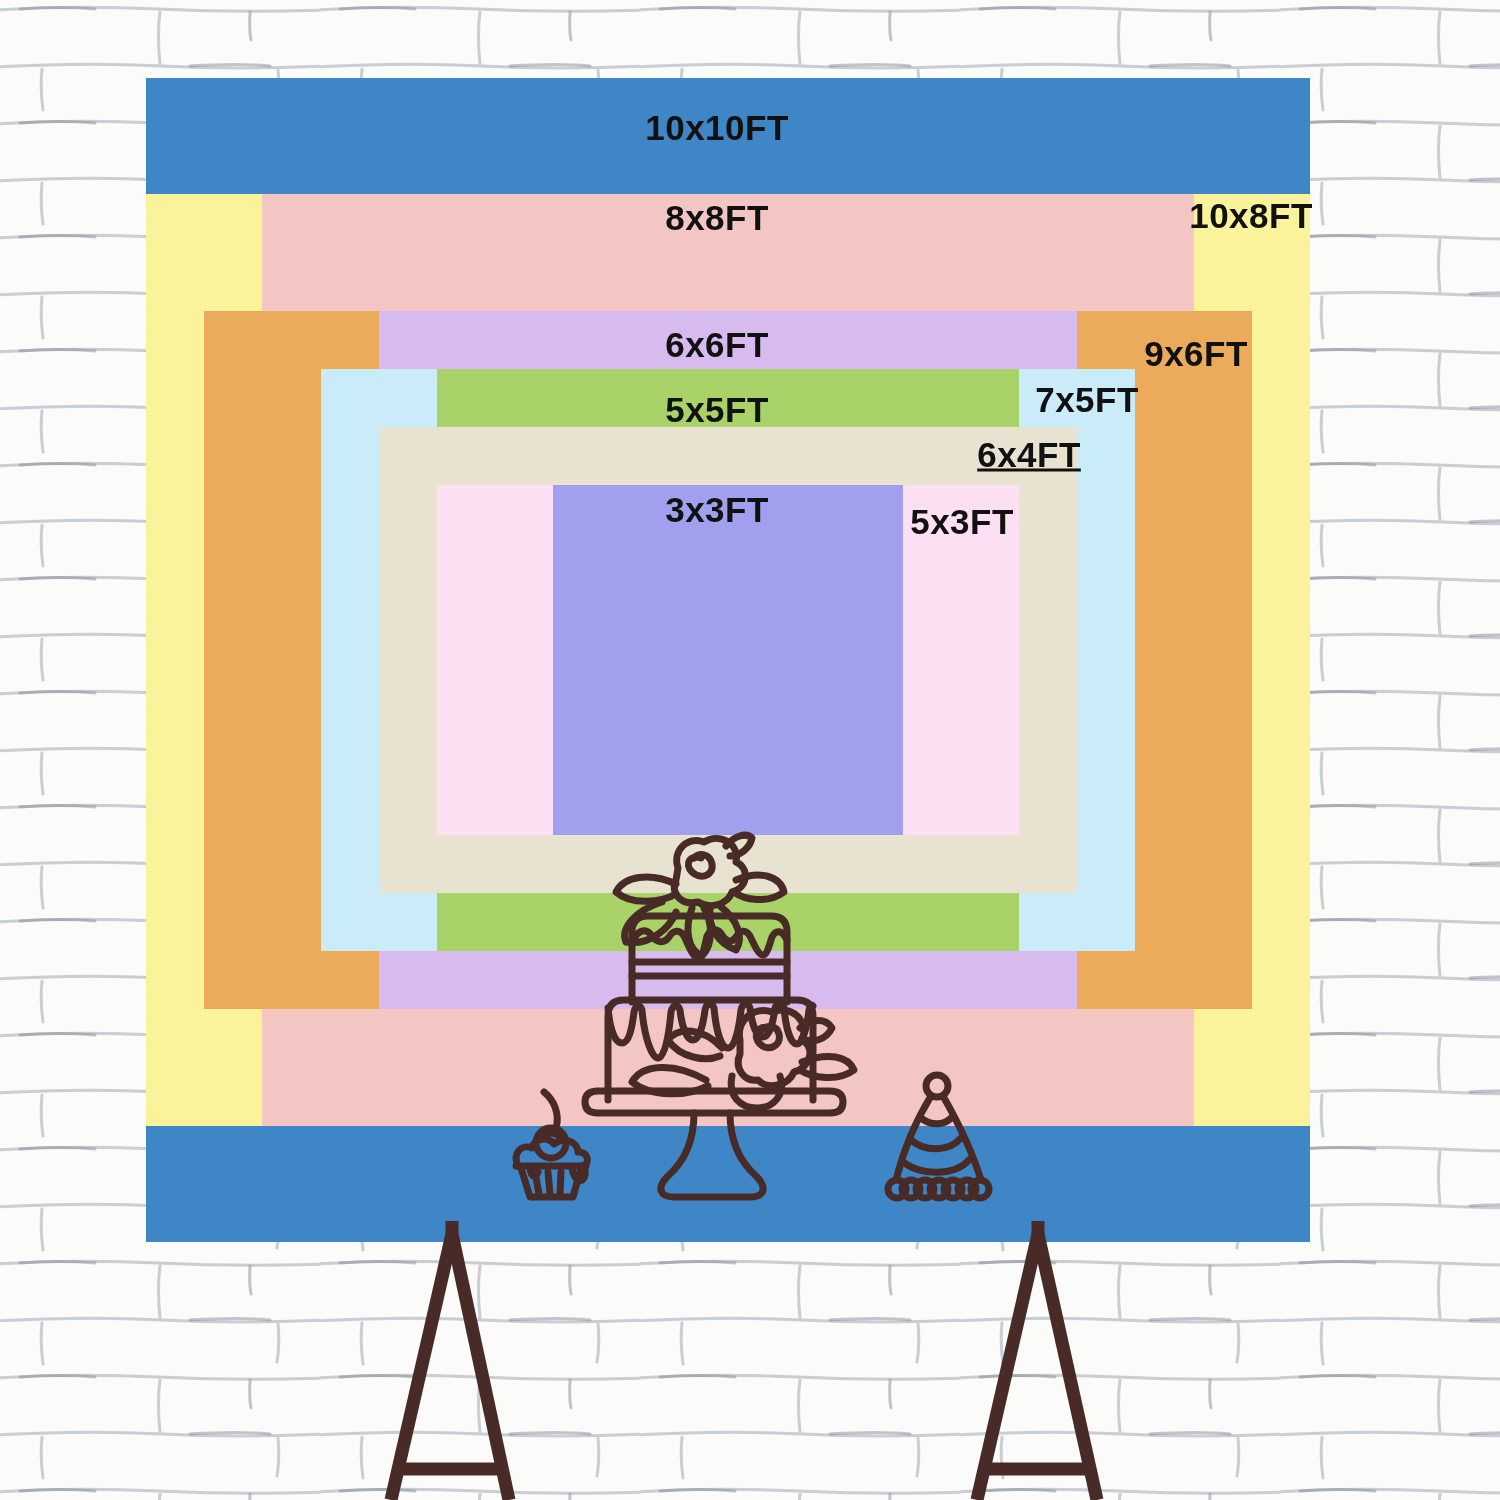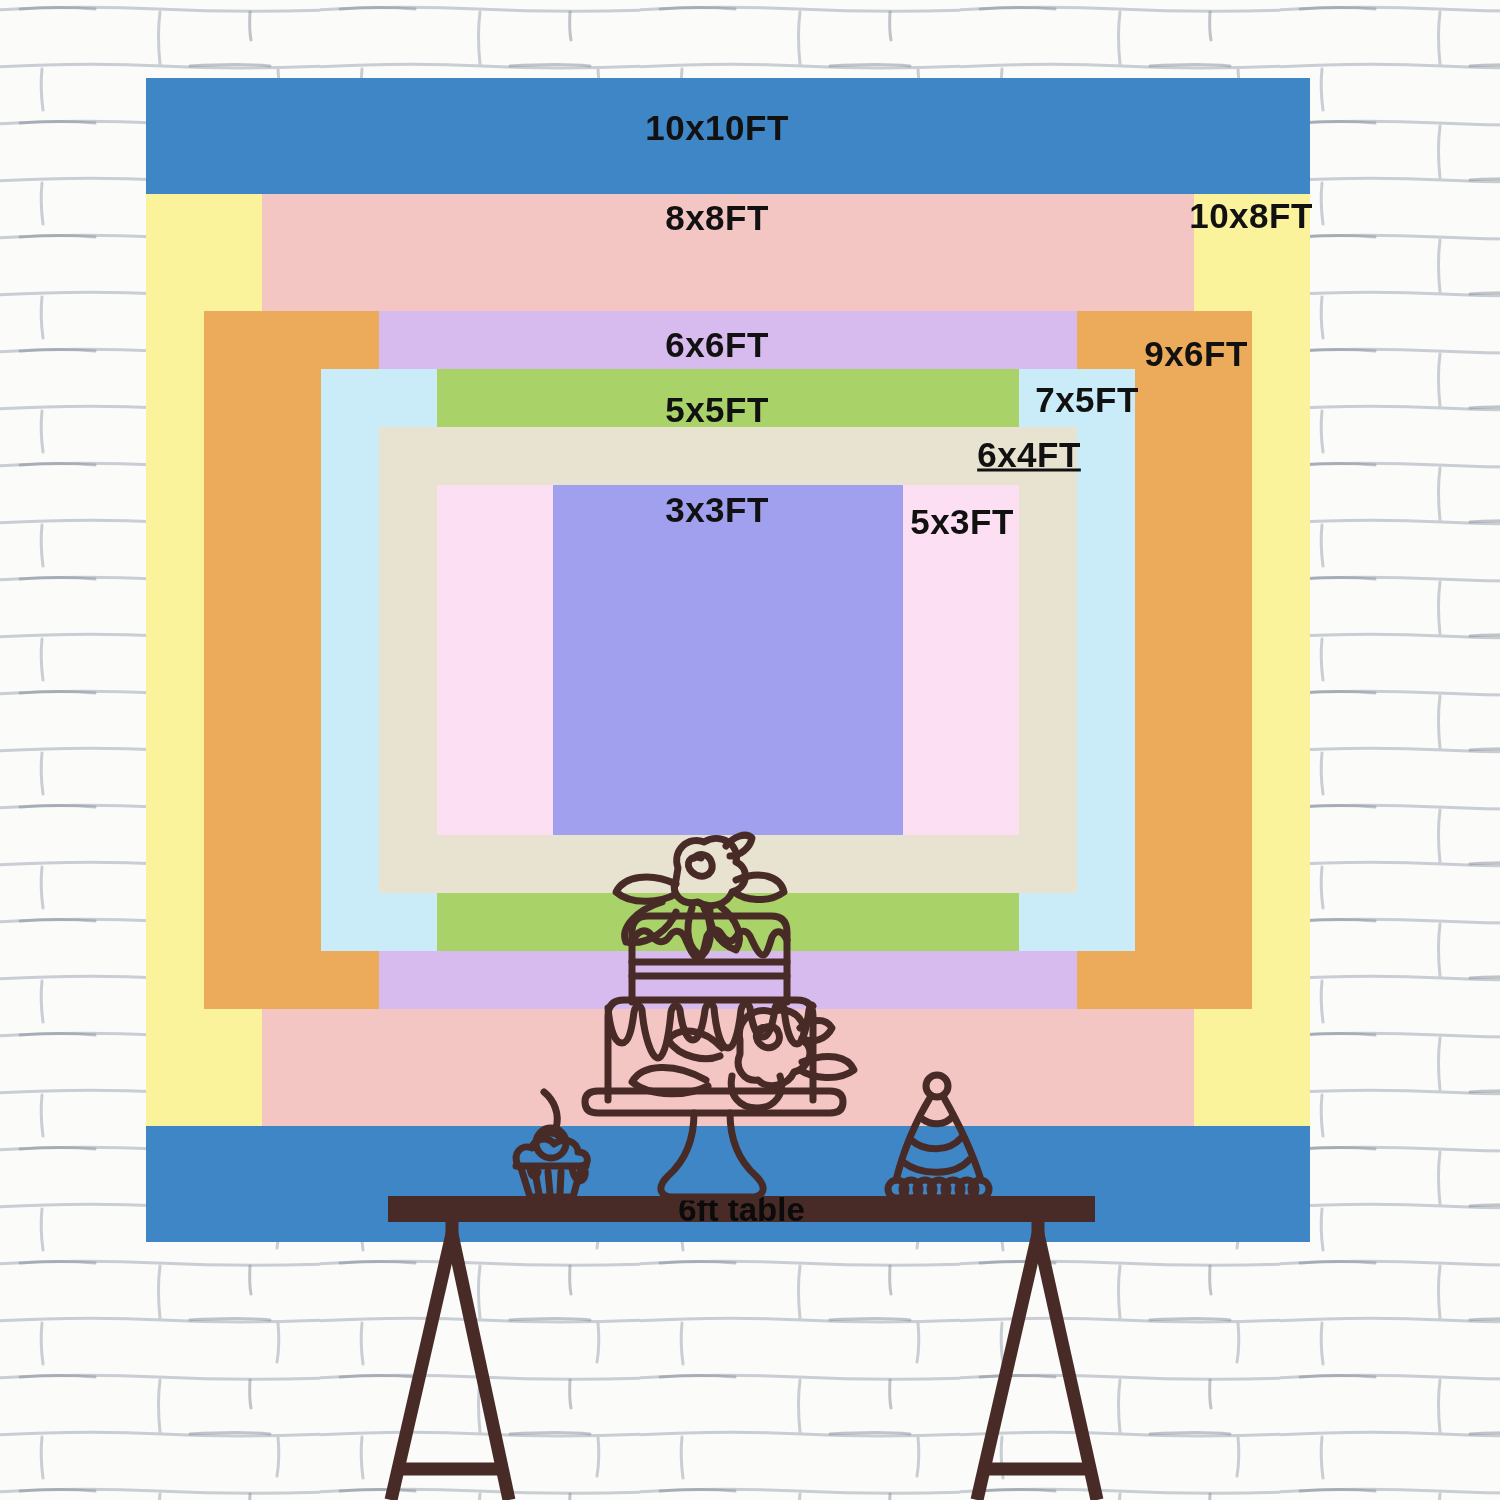--- a/index.html
+++ b/index.html
@@ -67,23 +67,20 @@
       <span class="size-label" style="left: 1105px; top: 137px;">10x8FT</span>
       <span class="size-label" style="left: 571px; top: 266px;">6x6FT</span>
       <span class="size-label" style="left: 1050px; top: 260px; margin-top: 15px;">9x6FT</span>
       <span class="size-label" style="left: 571px; top: 322px; margin-top: 9px;">5x5FT</span>
       <span class="size-label" style="left: 941px; top: 321px;">7x5FT</span>
       <span class="size-label" style="left: 883px; top: 376px; text-decoration: underline;">6x4FT</span>
       <span class="size-label" style="left: 571px; top: 431px;">3x3FT</span>
       <span class="size-label" style="left: 816px; top: 431px; margin-top: 12px;">5x3FT</span>
     </div>
 
-  <div id="tableBar">
-    <span>6ft table</span>
-  </div>
 
   <svg class="art" viewBox="0 0 1500 1500" aria-hidden="true">
 
     <g>
 
       <path d="M632,1002 L632,932 Q632,916 648,916 L771,916 Q787,916 787,932 L787,1002"></path>
       <path d="M632,944 C636,930 646,927 652,936 C657,943 664,944 669,937 C673,930 680,929 684,936 C688,944 693,958 698,958 C703,958 705,944 707,936 C711,928 718,928 722,935 C726,942 732,943 736,937 C740,930 746,929 750,936 C753,942 758,955 763,955 C767,955 770,943 772,937 C776,929 782,930 787,940"></path>
       <path d="M632,962 L787,962"></path>
       <path d="M632,976 L787,976"></path>
 

